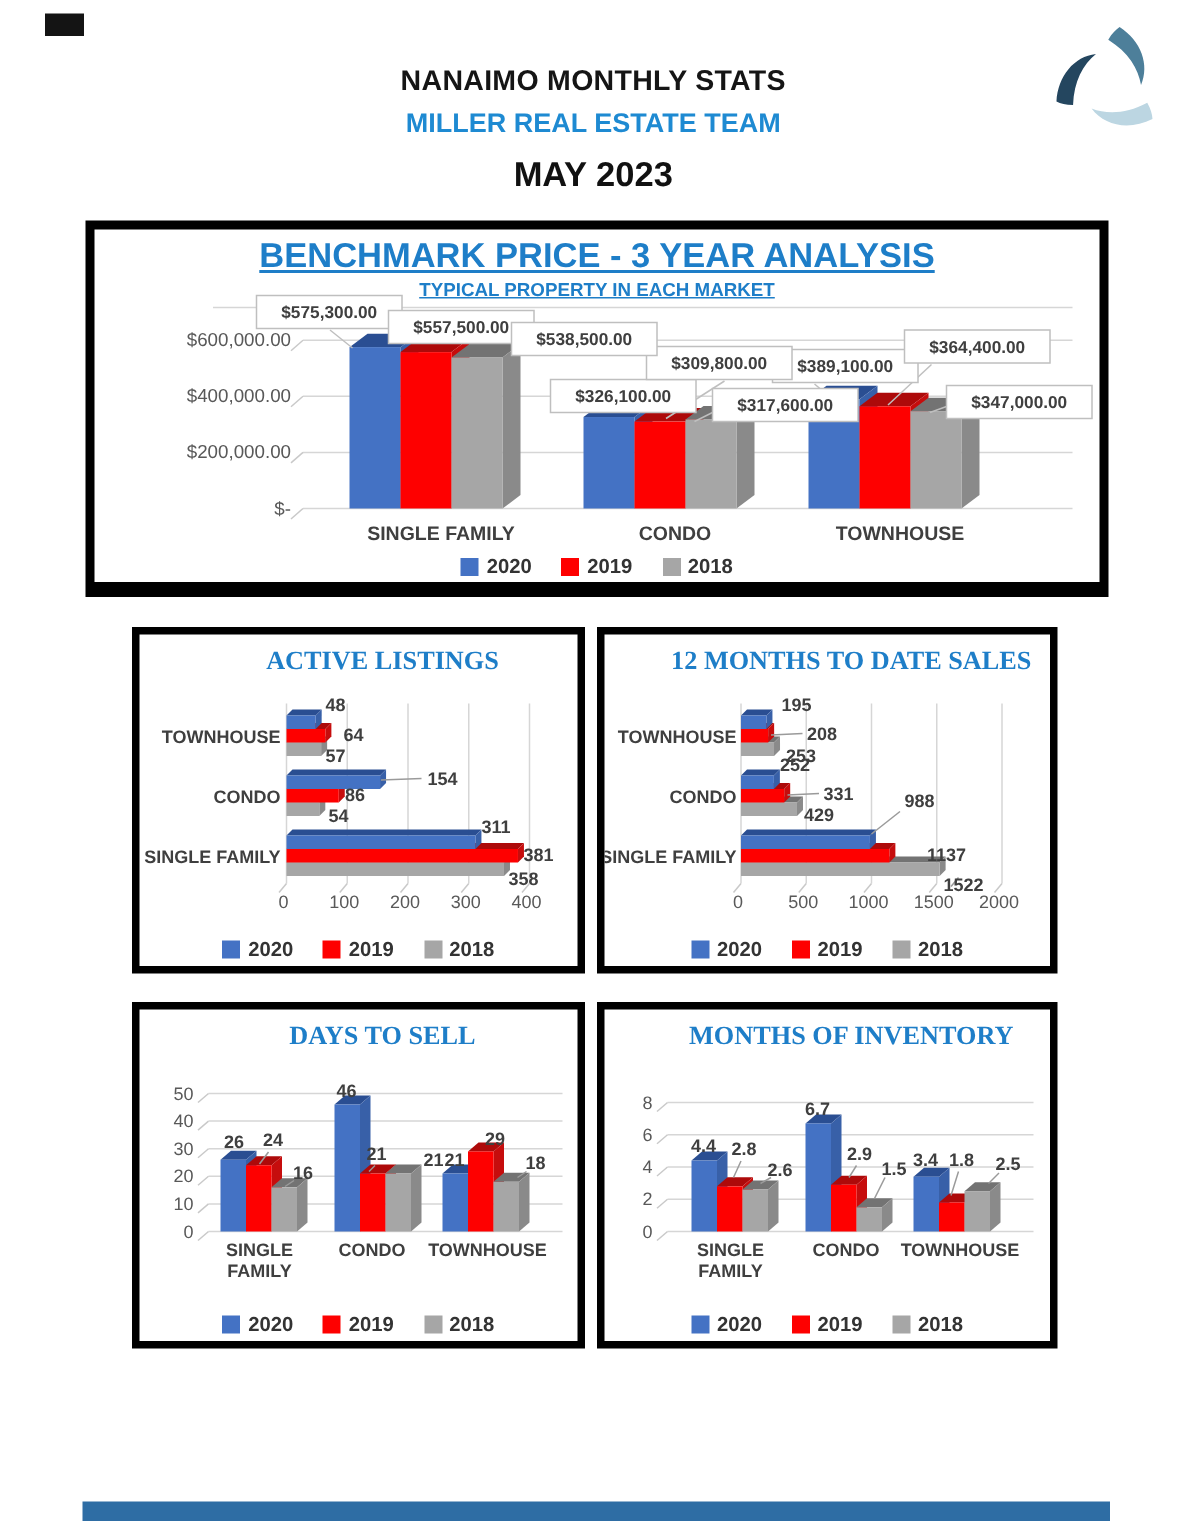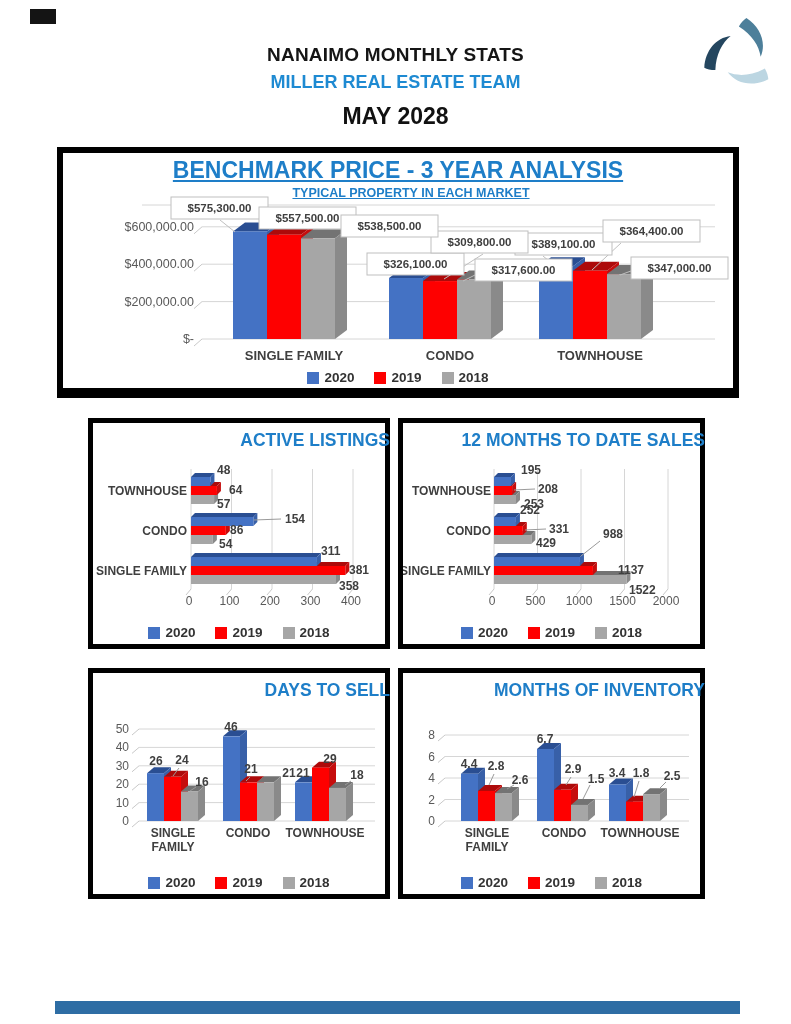--- a/index.html
+++ b/index.html
@@ -10,25 +10,25 @@
   #h2{top:72px;font-size:18px;color:#1E8AD2;}
   #h3{top:103px;font-size:23px;color:#111;}
   .corner-mark{position:absolute;left:30px;top:9px;width:26px;height:15px;background:#141414;}
   .logo{position:absolute;left:696px;top:10px;width:84px;height:90px;}
   .panel{position:absolute;background:#fff;border:5px solid #000;box-sizing:border-box;}
   #p-benchmark{left:57px;top:147px;width:682px;height:251px;border-width:6px;border-bottom-width:10px;}
   #p-active{left:88px;top:418px;width:302px;height:231px;}
   #p-sales{left:398px;top:418px;width:307px;height:231px;}
   #p-days{left:88px;top:668px;width:302px;height:231px;}
   #p-inventory{left:398px;top:668px;width:307px;height:231px;}
-  .ptitle{position:absolute;top:7px;left:5px;width:100%;text-align:right;font-weight:bold;
-          font-size:17.5px;color:#1E7EC8;white-space:nowrap;}
+  .ptitle{position:absolute;top:7px;left:16px;width:100%;text-align:center;font-weight:bold;
+          font-size:17.5px;color:#1E7EC8;white-space:nowrap;font-family:Liberation Serif, serif;}
   .bench-title{position:absolute;top:4px;left:0;width:100%;text-align:center;font-weight:bold;
           font-size:23px;color:#1E7EC8;text-decoration:underline;}
-  .bench-sub{position:absolute;top:33px;left:13px;width:100%;text-align:center;font-weight:bold;
+  .bench-sub{position:absolute;top:33px;left:0;width:100%;text-align:center;font-weight:bold;
           font-size:12.5px;color:#1E7EC8;text-decoration:underline;}
   svg.chart{position:absolute;left:0;top:0;}
   svg.chart text{font-family:"Liberation Sans", sans-serif;}
   .legend{position:absolute;left:0;width:100%;bottom:4px;display:flex;justify-content:center;
           gap:20px;align-items:center;margin-top:32px;}
   #p-benchmark .legend{bottom:3px;}
   .legend .item{display:flex;align-items:center;gap:5px;}
   .legend .sw{width:12px;height:12px;display:inline-block;}
   .legend .yr{font-weight:bold;font-size:13.5px;color:#333;}
   .footer-note{position:absolute;top:944px;left:0;width:100%;text-align:center;
@@ -37,21 +37,21 @@
 </style>
 </head>
 <body>
 
 <div class="page">
 
   <div class="corner-mark"></div>
 
   <div class="hline" id="h2">MILLER REAL ESTATE TEAM</div>
   <div class="hline" id="h1">NANAIMO MONTHLY STATS</div>
-  <div class="hline" id="h3">MAY 2028</div>
+  <div class="hline" id="h3">MAY 2023</div>
 
   <svg class="logo" viewBox="0 0 100 100">
     <g>
       <path d="M60,6 C77,17 84,36 77,52 C75,39 67,26 51,16 C54,11 57,8 60,6 Z" fill="#4D7F9A"></path>
       <path transform="rotate(120,52,50)" d="M60,6 C77,17 84,36 77,52 C75,39 67,26 51,16 C54,11 57,8 60,6 Z" fill="#BCD6E2"></path>
       <path transform="rotate(240,52,50)" d="M60,6 C77,17 84,36 77,52 C75,39 67,26 51,16 C54,11 57,8 60,6 Z" fill="#24465F"></path>
     </g>
   </svg>
 
   <div class="panel" id="p-benchmark">

